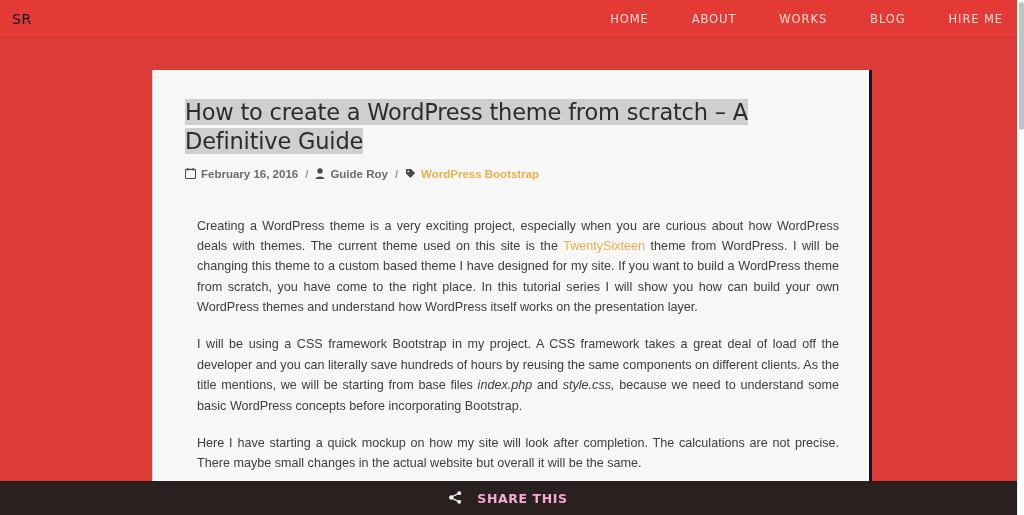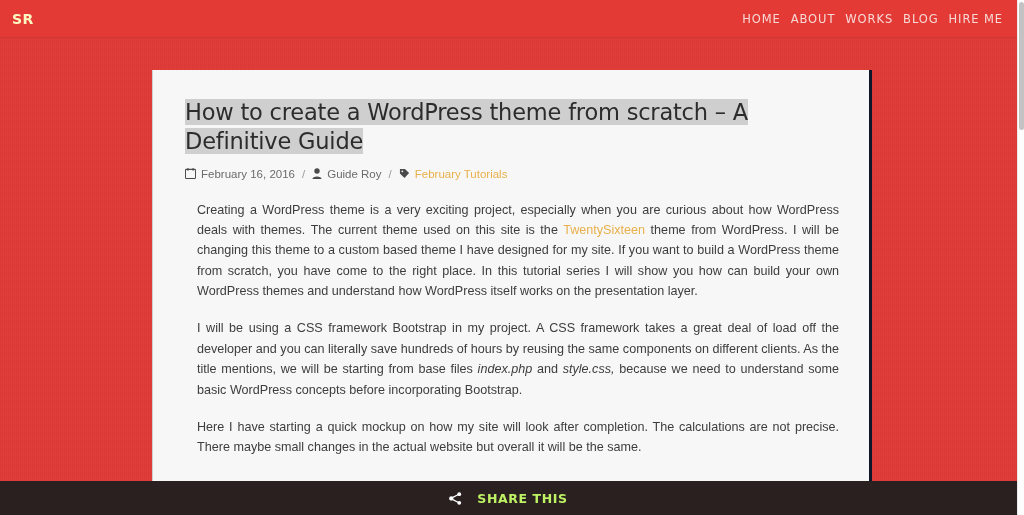--- a/index.html
+++ b/index.html
@@ -22,27 +22,27 @@
 
   
   #topbar{
     position:absolute; top:0; left:0; width:1017px; height:37px;
     background:#e43a35;
     display:flex; align-items:center;
     z-index:30;
     box-shadow:0 1px 0 rgba(0,0,0,.07);
   }
   #brand{
-    color:#fef9c3; font-weight:bold; font-size:14px;
+    color:#0f172a; font-weight:normal; font-size:14px;
     letter-spacing:.5px; padding-left:12px;
     font-family:"DejaVu Sans", sans-serif;
   }
   #navlinks{
     margin-left:auto; display:flex; align-items:flex-end;
-    padding-right:14px; gap:10px;
+    padding-right:14px; gap:43px;
   }
   #navlinks .navitem{
     color:#f7d9d6; font-size:11.5px; letter-spacing:.9px;
     text-transform:uppercase; white-space:nowrap;
     font-family:"DejaVu Sans", sans-serif;
   }
 
   
   #content{
     position:absolute; left:152px; top:70px;
@@ -60,22 +60,23 @@
     color:#2c2c2c; font-weight:normal;
     letter-spacing:-.2px;
     font-family:"DejaVu Sans", sans-serif;
     margin-bottom:11px;
     max-width:645px;
   }
   #post-title .hl{ background:#cfcfcf; }
 
   #meta{
     display:flex; align-items:center; flex-wrap:wrap;
-    font-size:11.5px; color:#6b6b6b; margin-bottom:20px;
+    font-size:11.5px; color:#6b6b6b; margin-bottom:36px;
     gap:5px;
+    font-weight:bold;
   }
   #meta .sep{ color:#9a9a9a; margin:0 2px; }
   #meta .ico{ display:inline-block; line-height:1; }
   #meta .ico svg{ display:block; }
   #meta a.tag-link{ color:#e8b04b; text-decoration:none; }
 
   .para{
     font-size:12.6px; line-height:1.62; color:#3d3d3d;
     text-align:justify; margin-bottom:17px;
     max-width:650px;
@@ -91,22 +92,22 @@
   }
 
   
   #sharebar{
     position:absolute; left:0; bottom:0; width:1017px; height:34px;
     background:#2a201f;
     display:flex; align-items:center; justify-content:center;
     z-index:40;
   }
   #share-button{
-    display:flex; align-items:center; gap:15px;
-    color:#bef264; font-size:12.5px; font-weight:bold;
+    display:flex; align-items:flex-start; gap:15px;
+    color:#f9a8d4; font-size:12.5px; font-weight:bold;
     letter-spacing:.6px;
     font-family:"DejaVu Sans", sans-serif;
   }
   #share-button svg{ display:block; }
 
   
   #scrollbar-track{
     position:absolute; top:0; right:0; width:7px; height:515px;
     background:#fdfdfd; z-index:50;
     border-left:1px solid #eaeaea;
@@ -155,21 +156,21 @@
         </svg>
       </span>
       <span>Guide Roy</span>
       <span class="sep">/</span>
       <span class="ico">
         <svg width="11" height="11" viewBox="0 0 12 12">
           <path d="M1 1 H6.5 L11 5.5 L6 10.8 L1 6 Z" fill="#4a4a4a"></path>
           <circle cx="3.6" cy="3.6" r="1" fill="#f7f7f7"></circle>
         </svg>
       </span>
-      <a class="tag-link">February Tutorials</a>
+      <a class="tag-link">WordPress Bootstrap</a>
     </div>
 
     <p class="para"><span>Creating a WordPress theme is a very exciting project, especially when you are curious about how WordPress deals with themes. The current theme used on this site is the </span><a>TwentySixteen</a><span> theme from WordPress. I will be changing this theme to a custom based theme I have designed for my site. If you want to build a WordPress theme from scratch, you have come to the right place. In this tutorial series I will show you how can build your own WordPress themes and understand how WordPress itself works on the presentation layer.</span></p>
 
     <p class="para"><span>I will be using a CSS framework Bootstrap in my project. A CSS framework takes a great deal of load off the developer and you can literally save hundreds of hours by reusing the same components on different clients. As the title mentions, we will be starting from base files </span><i>index.php</i><span> and </span><i>style.css,</i><span> because we need to understand some basic WordPress concepts before incorporating Bootstrap.</span></p>
 
     <p class="para">Here I have starting a quick mockup on how my site will look after completion. The calculations are not precise.  There maybe small changes in the actual website but overall it will be the same.</p>
 
     <h2 id="section-heading">The WordPress theme design</h2>
 

